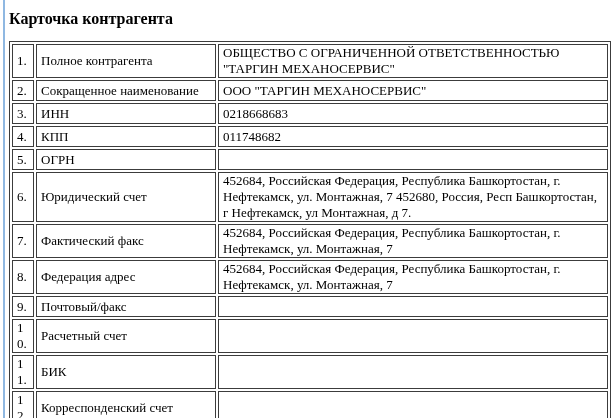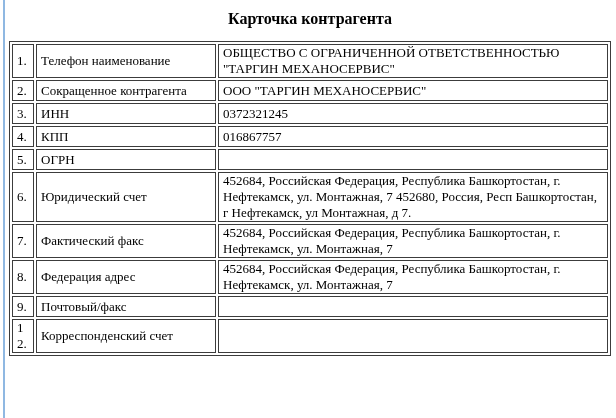--- a/index.html
+++ b/index.html
@@ -18,21 +18,20 @@
   }
   .page{ position:relative; width:616px; height:418px; }
   .left-edge{
     position:absolute; left:3px; top:0;
     width:2px; height:418px;
     background:var(--accent);
   }
   .title{
     position:absolute; top:9px; left:9px;
     width:602px; margin:0;
-    text-align:center;
     font-size:16px; font-weight:bold;
     line-height:20px;
   }
   table.card-table{
     position:absolute; top:41px; left:9px;
     width:602px;
     table-layout:fixed;
     border-collapse:separate;
     border-spacing:2px;
     border:1px solid var(--border);
@@ -61,37 +60,37 @@
   <h1 class="title">Карточка контрагента</h1>
   <table class="card-table">
     <colgroup>
       <col class="c-num">
       <col class="c-label">
       <col class="c-value">
     </colgroup>
     <tbody>
         <tr>
           <td class="num">1.</td>
-          <td>Телефон наименование</td>
+          <td>Полное контрагента</td>
           <td>ОБЩЕСТВО С ОГРАНИЧЕННОЙ ОТВЕТСТВЕННОСТЬЮ "ТАРГИН МЕХАНОСЕРВИС"</td>
         </tr>
         <tr>
           <td class="num">2.</td>
-          <td>Сокращенное контрагента</td>
+          <td>Сокращенное наименование</td>
           <td>ООО "ТАРГИН МЕХАНОСЕРВИС"</td>
         </tr>
         <tr>
           <td class="num">3.</td>
           <td>ИНН</td>
-          <td>0372321245</td>
+          <td>0218668683</td>
         </tr>
         <tr>
           <td class="num">4.</td>
           <td>КПП</td>
-          <td>016867757</td>
+          <td>011748682</td>
         </tr>
         <tr>
           <td class="num">5.</td>
           <td>ОГРН</td>
           <td></td>
         </tr>
         <tr>
           <td class="num">6.</td>
           <td>Юридический счет</td>
           <td>452684, Российская Федерация, Республика Башкортостан, г. Нефтекамск, ул. Монтажная, 7 452680, Россия, Респ Башкортостан, г Нефтекамск, ул Монтажная, д 7.</td>
@@ -105,19 +104,29 @@
           <td class="num">8.</td>
           <td>Федерация адрес</td>
           <td>452684, Российская Федерация, Республика Башкортостан, г. Нефтекамск, ул. Монтажная, 7</td>
         </tr>
         <tr>
           <td class="num">9.</td>
           <td>Почтовый/факс</td>
           <td></td>
         </tr>
         <tr>
+          <td class="num">10.</td>
+          <td>Расчетный счет</td>
+          <td></td>
+        </tr>
+        <tr>
+          <td class="num">11.</td>
+          <td>БИК</td>
+          <td></td>
+        </tr>
+        <tr>
           <td class="num">12.</td>
           <td>Корреспонденский счет</td>
           <td></td>
         </tr>
       </tbody>
   </table>
 </div>
 
 </body></html>

